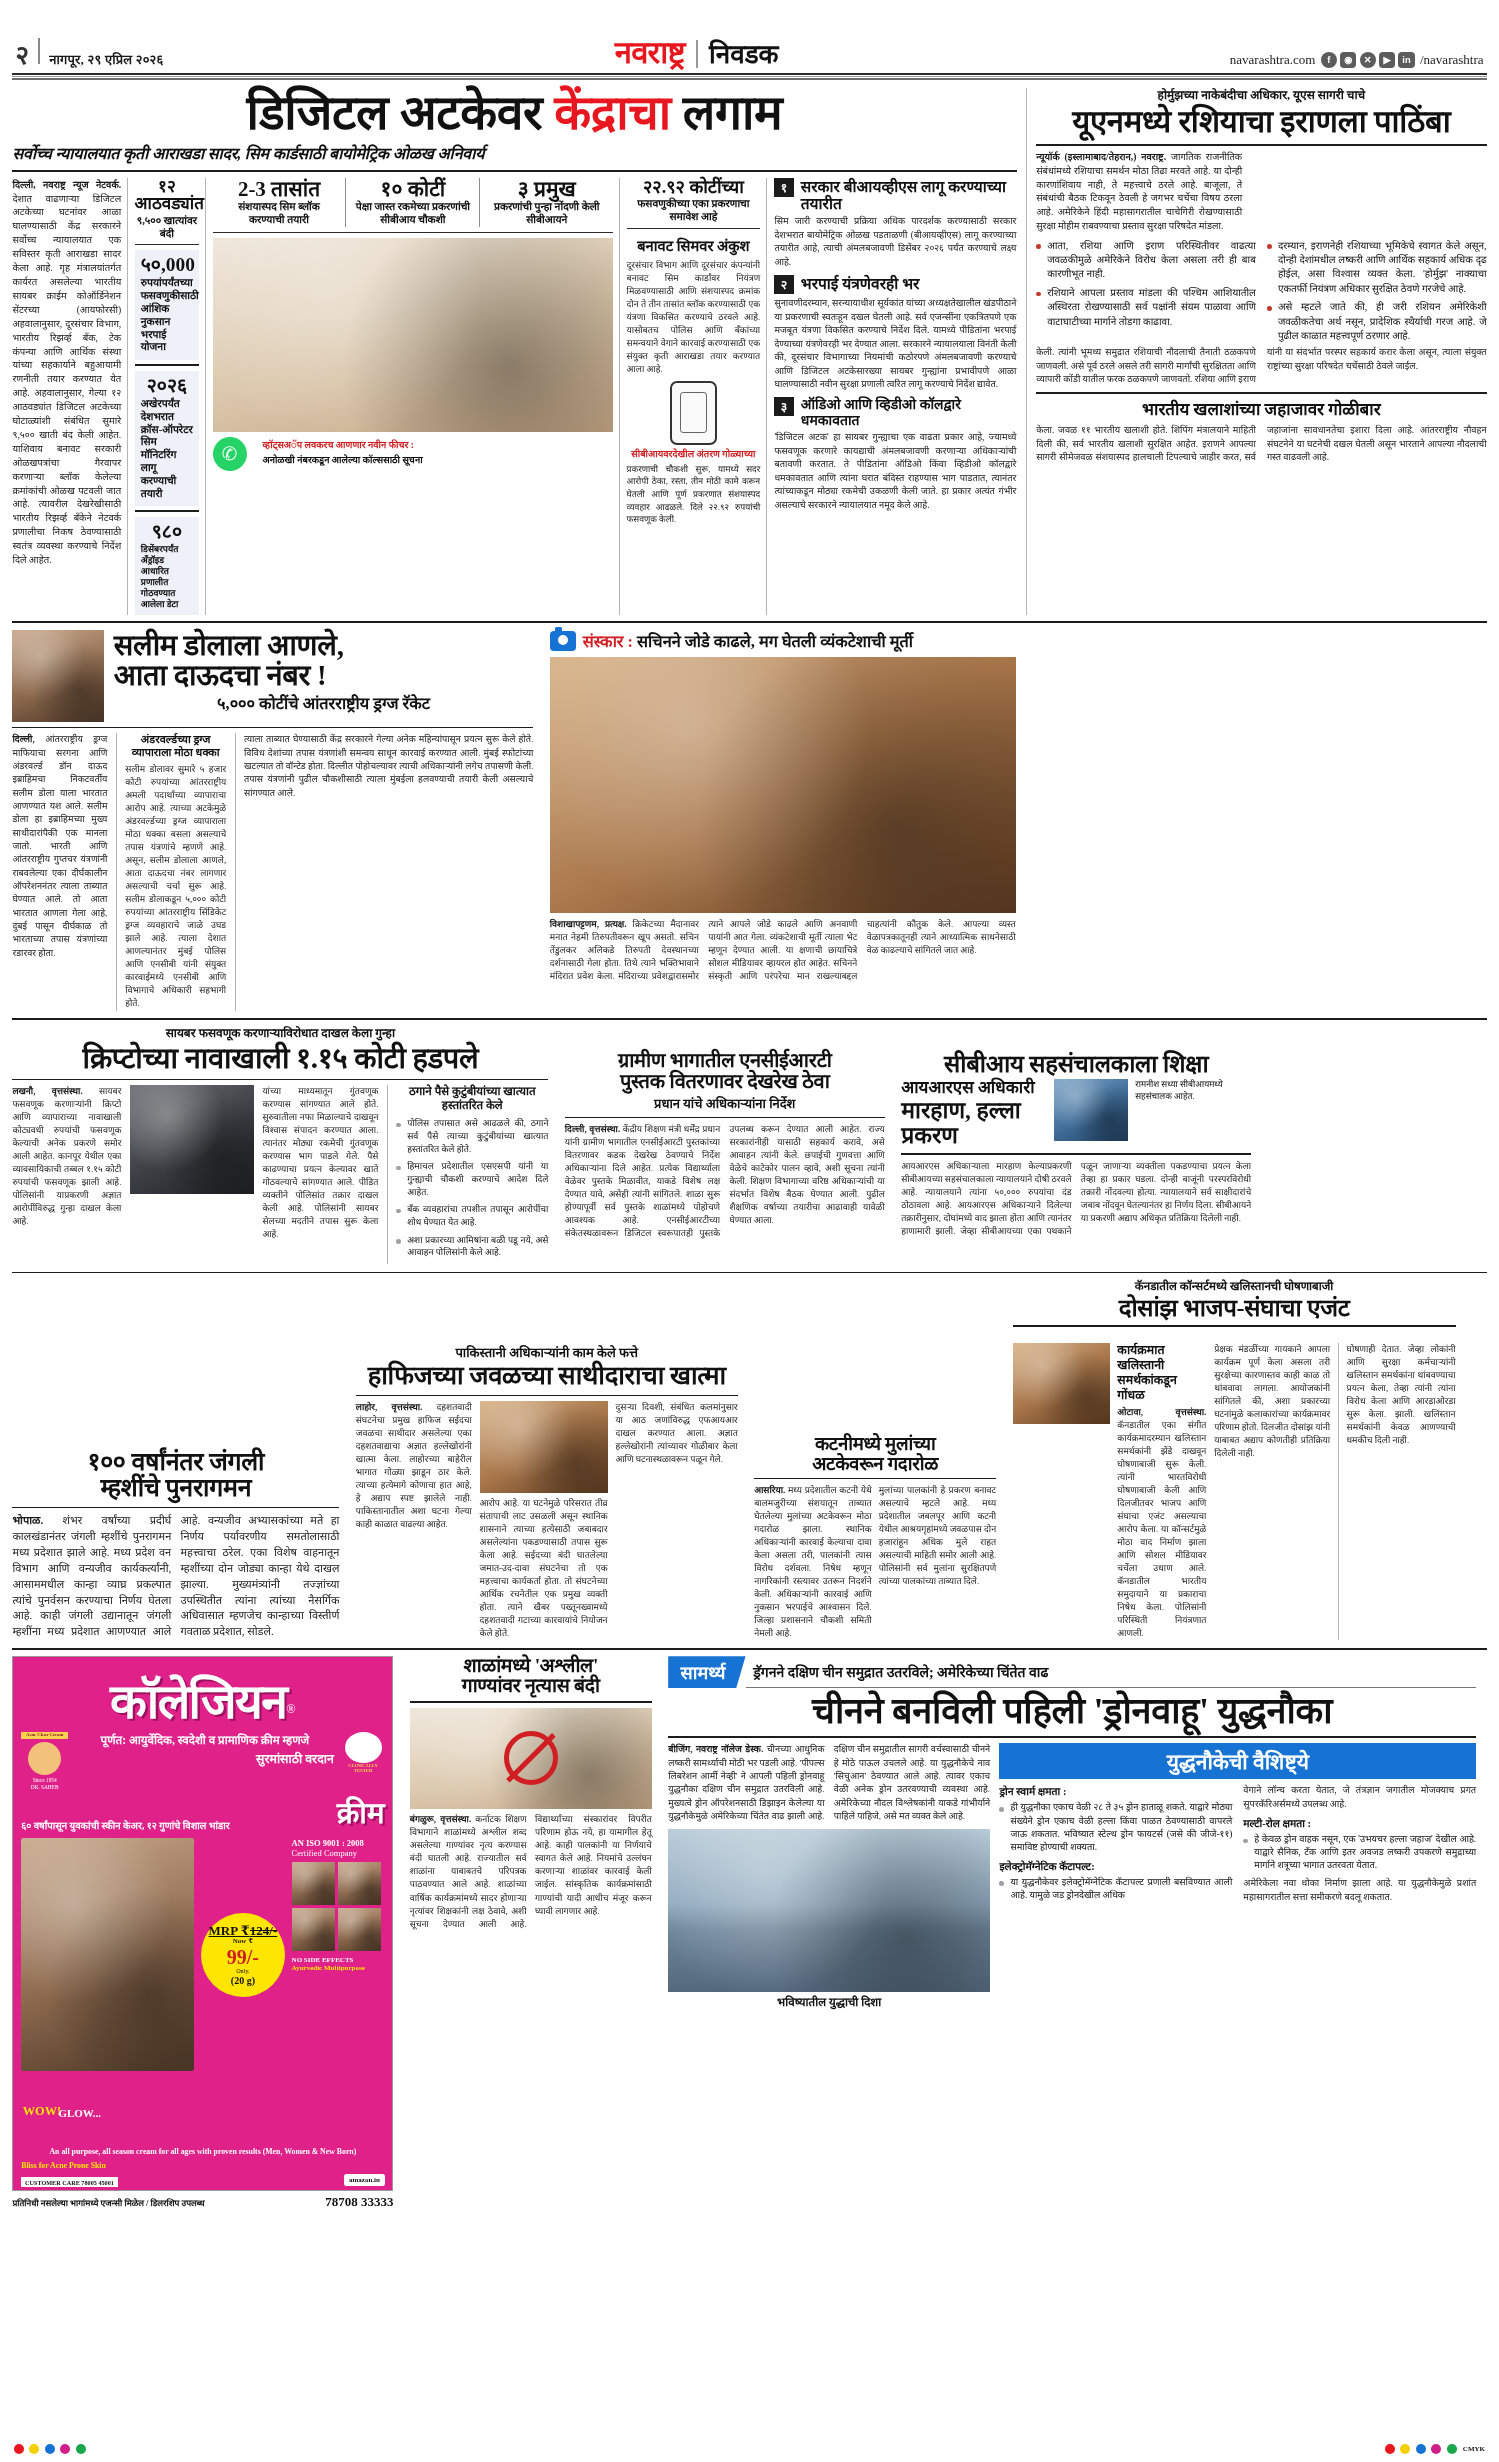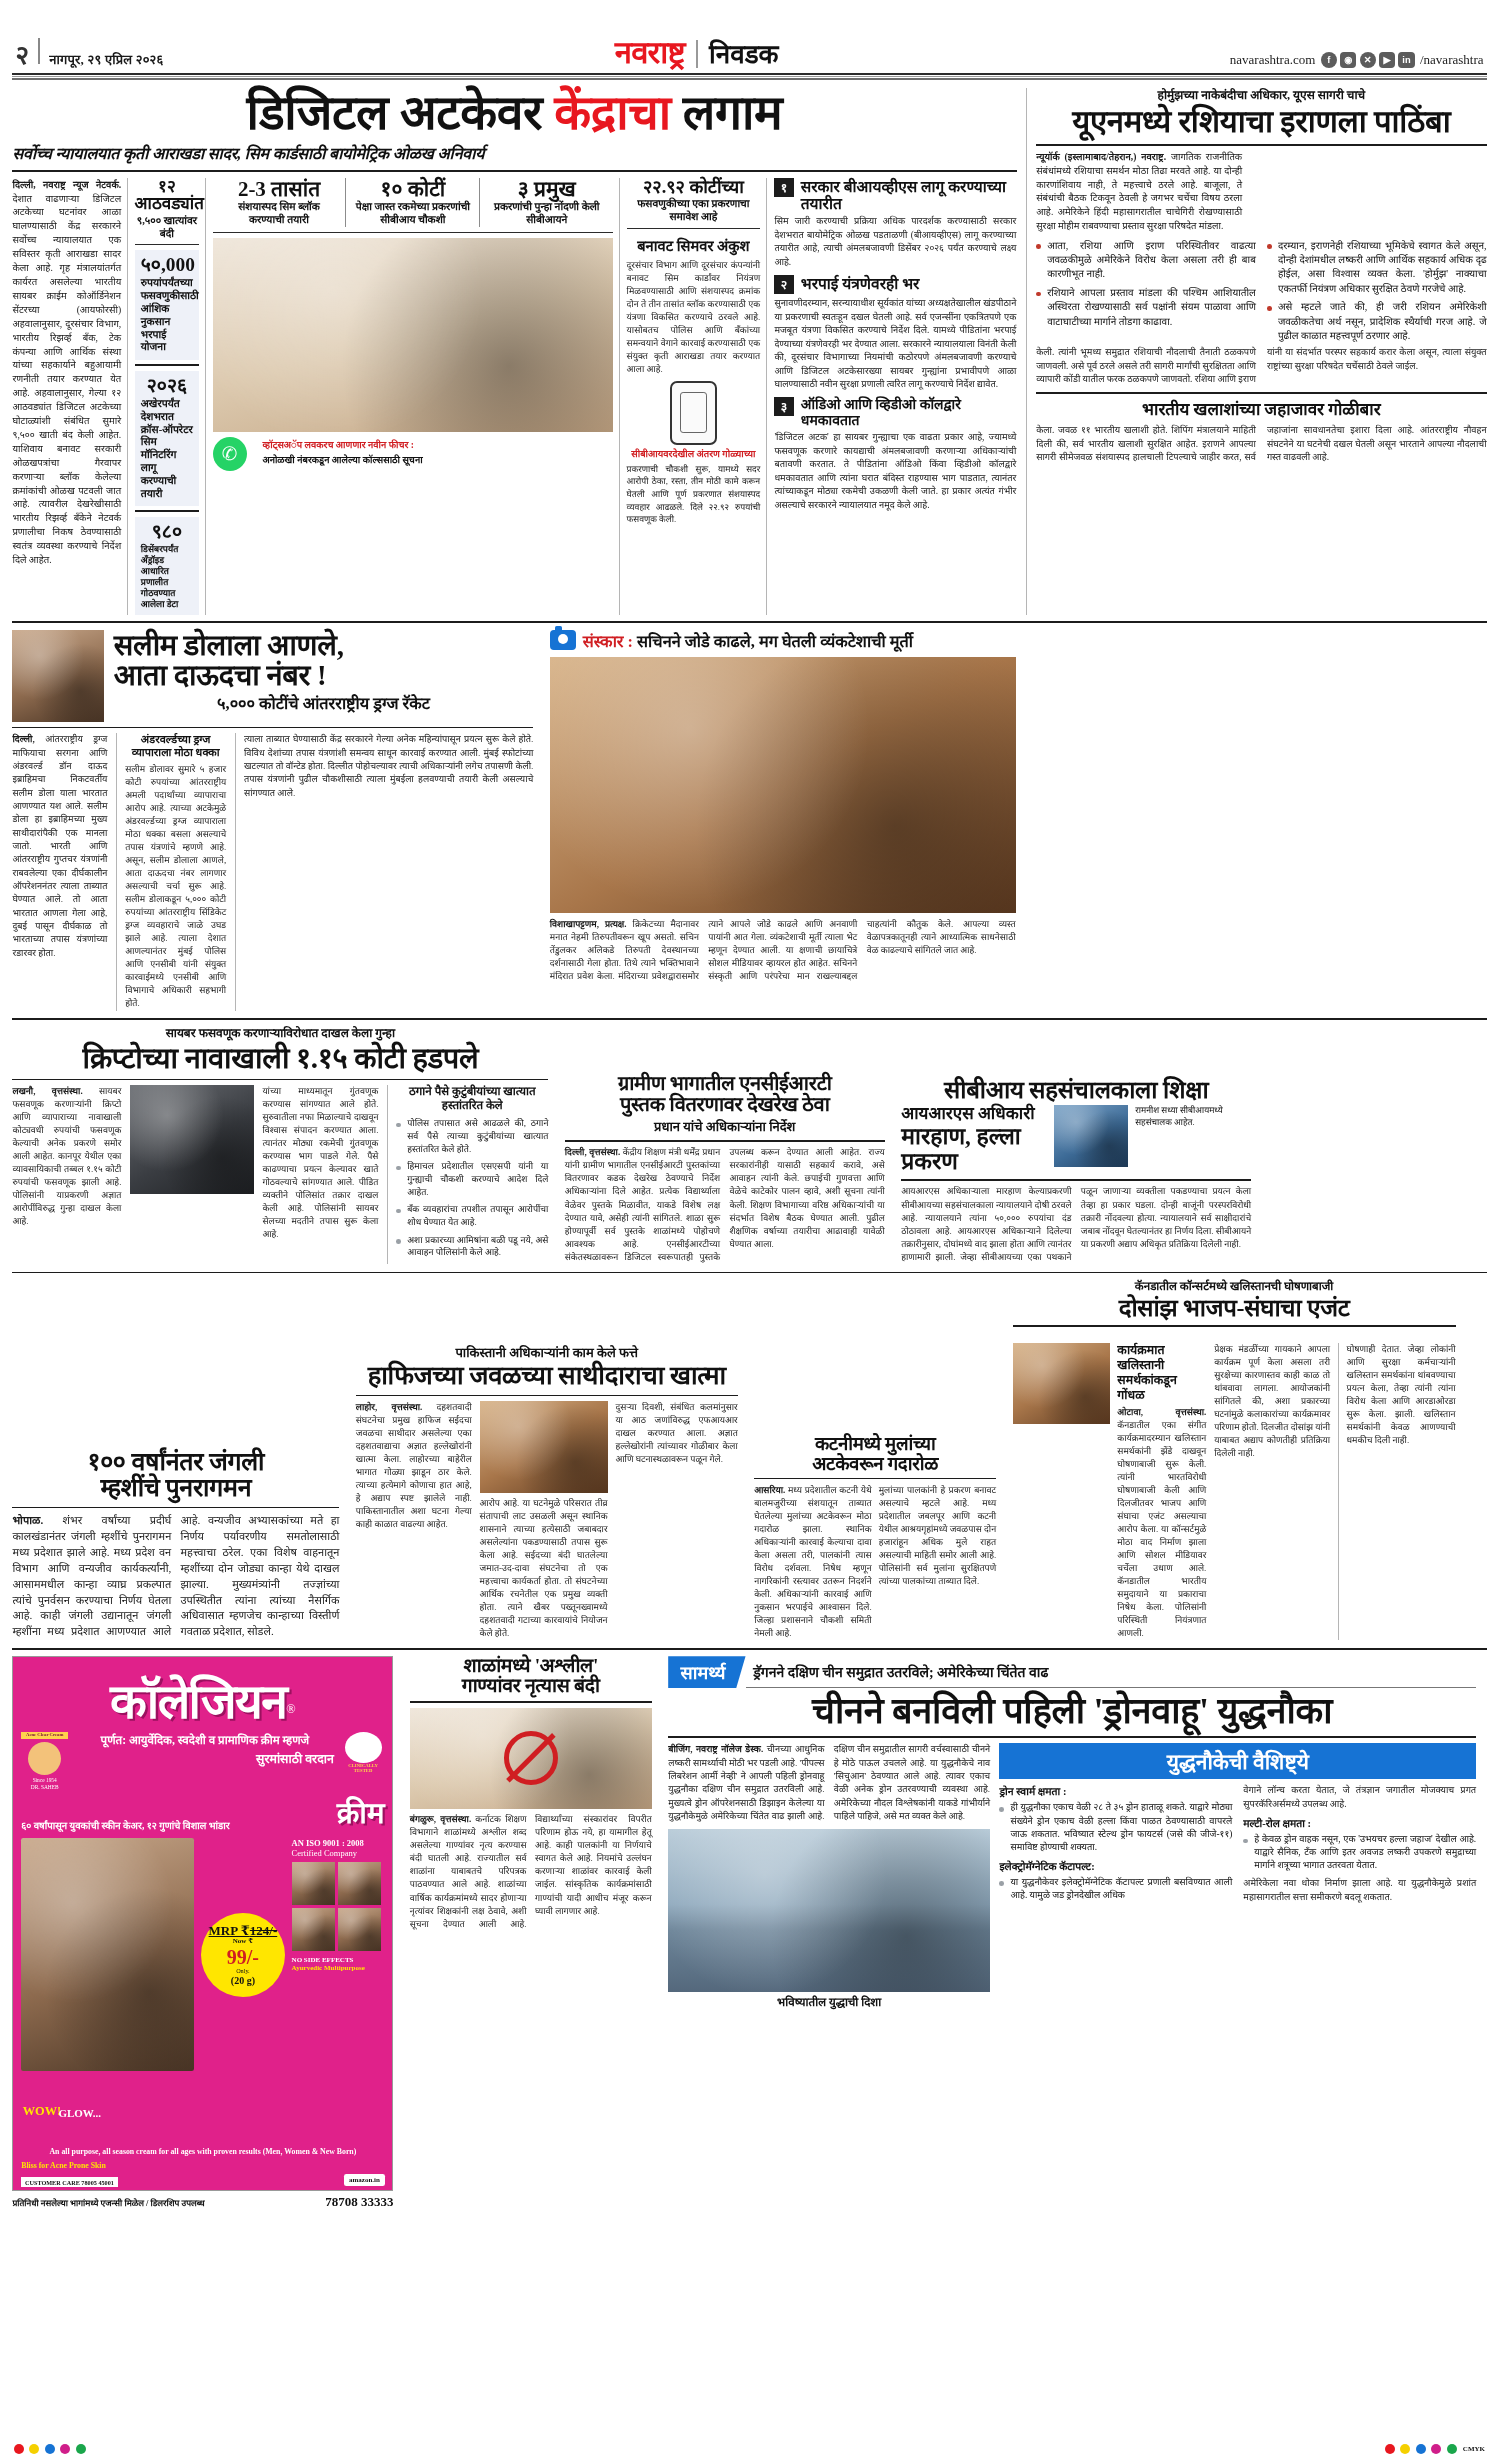--- a/index.html
+++ b/index.html
@@ -306,38 +306,38 @@
         <div class="vr"></div>
         <div style="flex:1;">
           <p class="body-txt" style="font-size:9.2px;">त्याला ताब्यात घेण्यासाठी केंद्र सरकारने गेल्या अनेक महिन्यांपासून प्रयत्न सुरू केले होते. विविध देशांच्या तपास यंत्रणांशी समन्वय साधून कारवाई करण्यात आली. मुंबई स्फोटांच्या खटल्यात तो वॉन्टेड होता. दिल्लीत पोहोचल्यावर त्याची अधिकाऱ्यांनी लगेच तपासणी केली. तपास यंत्रणांनी पुढील चौकशीसाठी त्याला मुंबईला हलवण्याची तयारी केली असल्याचे सांगण्यात आले.</p>
         </div>
       </div>
     </div>
 
     <div class="divider"></div>
 
     <div class="col" style="width:473px;">
-      <div style="display:flex;align-items:flex-start;gap:7px;">
+      <div style="display:flex;align-items:center;gap:7px;">
         <span class="camera"></span>
         <span style="font-size:16.3px;font-weight:800;">
           <span style="color:#d01e22;">संस्कार :</span>
           <span>सचिनने जोडे काढले, मग घेतली व्यंकटेशाची मूर्ती</span>
         </span>
       </div>
       <div class="photo ph-warm" style="height:256px;margin-top:5.4px;"></div>
       <p class="body-txt" style="font-size:9px;margin-top:4.7px;column-count:3;column-gap:9.3px;">
         <span class="dateline">विशाखापट्टणम, प्रत्यक्ष.</span>
         <span>क्रिकेटच्या मैदानावर मनात नेहमी तिरुपतीवरून खूप असतो. सचिन तेंडुलकर अलिकडे तिरुपती देवस्थानच्या दर्शनासाठी गेला होता. तिथे त्याने भक्तिभावाने मंदिरात प्रवेश केला. मंदिराच्या प्रवेशद्वारासमोर त्याने आपले जोडे काढले आणि अनवाणी पायांनी आत गेला. व्यंकटेशाची मूर्ती त्याला भेट म्हणून देण्यात आली. या क्षणाची छायाचित्रे सोशल मीडियावर व्हायरल होत आहेत. सचिनने संस्कृती आणि परंपरेचा मान राखल्याबद्दल चाहत्यांनी कौतुक केले. आपल्या व्यस्त वेळापत्रकातूनही त्याने आध्यात्मिक साधनेसाठी वेळ काढल्याचे सांगितले जात आहे.</span>
       </p>
     </div>
   </div>
 
   <div style="height:1.9px;background:#1c1c1c;margin:7.8px 0 6.2px;"></div>
 
-  <div class="cols" style="align-items:flex-end;">
+  <div class="cols" style="align-items:center;">
 
     <div class="col" style="width:543px;padding-left:0;">
       <div class="kicker">सायबर फसवणूक करणाऱ्याविरोधात दाखल केला गुन्हा</div>
       <div class="hl" style="font-size:29px;margin-top:1.6px;">क्रिप्टोच्या नावाखाली १.१५ कोटी हडपले</div>
       <div style="height:1.6px;background:#1c1c1c;margin:5.4px 0 4.7px;"></div>
       <div style="display:flex;gap:8.5px;">
         <div style="width:109px;">
           <p class="body-txt" style="font-size:9px;">
             <span class="dateline">लखनौ, वृत्तसंस्था.</span>
             <span>सायबर फसवणूक करणाऱ्यांनी क्रिप्टो आणि व्यापाराच्या नावाखाली कोट्यवधी रुपयांची फसवणूक केल्याची अनेक प्रकरणे समोर आली आहेत. कानपूर येथील एका व्यावसायिकाची तब्बल १.१५ कोटी रुपयांची फसवणूक झाली आहे. पोलिसांनी याप्रकरणी अज्ञात आरोपींविरुद्ध गुन्हा दाखल केला आहे.</span>

